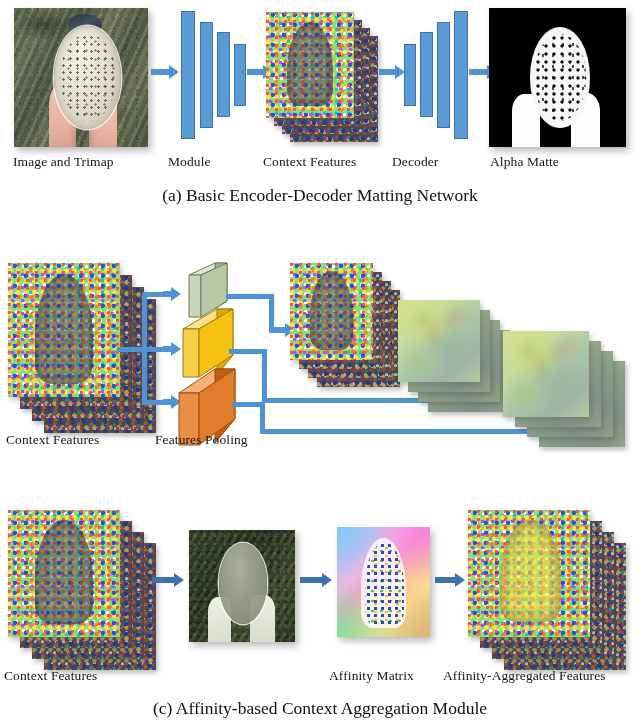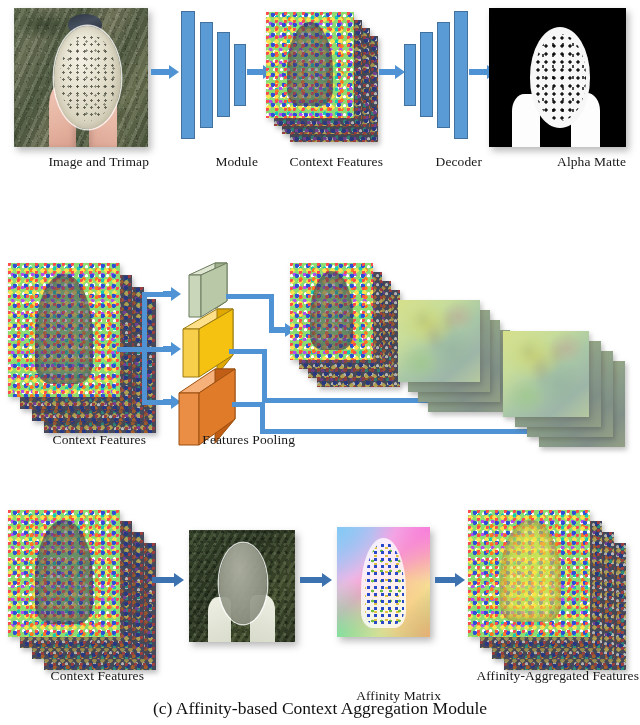--- a/index.html
+++ b/index.html
@@ -3,21 +3,21 @@
 <meta charset="utf-8">
 <style>
   html,body{margin:0;padding:0;background:#ffffff;}
   body{
     width:640px;height:725px;position:relative;overflow:hidden;
     font-family:"Liberation Serif","DejaVu Serif",serif;
     color:#141414;
   }
   .panel{position:absolute;left:0;width:640px;}
   .lbl{
-    position:absolute;text-align:right;font-size:13.5px;
+    position:absolute;text-align:left;font-size:13.5px;
     font-family:"Liberation Serif","DejaVu Serif",serif;
     color:#171717;white-space:nowrap;letter-spacing:.1px;
   }
   .caption{
     position:absolute;left:0;width:640px;text-align:center;
     font-size:17.5px;color:#101010;white-space:nowrap;
   }
 
   
   .card{position:absolute;box-shadow:3px 4px 7px rgba(90,90,90,.42);}
@@ -253,20 +253,21 @@
       <div class="holes"></div>
     </div>
   </div>
 
   <div class="lbl" style="left:13px;top:154px;width:136px;">Image and Trimap</div>
   <div class="lbl" style="left:168px;top:154px;width:90px;">Module</div>
   <div class="lbl" style="left:263px;top:154px;width:120px;">Context Features</div>
   <div class="lbl" style="left:392px;top:154px;width:90px;">Decoder</div>
   <div class="lbl" style="left:490px;top:154px;width:136px;">Alpha Matte</div>
 
+  <div class="caption" style="top:185px;">(a) Basic Encoder-Decoder Matting Network</div>
 </div>
 
 <div class="panel" style="top:245px;height:230px;">
 
   <div class="stackcard" style="left:8px;top:18px;width:148px;height:170px;">
     <i class="noisy dark" style="left:36px;top:36px;width:112px;height:134px;"></i>
     <i class="noisy dark" style="left:24px;top:24px;width:112px;height:134px;"></i>
     <i class="noisy dark" style="left:12px;top:12px;width:112px;height:134px;"></i>
     <i class="noisy" style="left:0;top:0;width:112px;height:134px;">
       <span class="fig" style="position:absolute;left:24%;top:8%;width:52%;height:82%;border-radius:50% 50% 28% 28%/58% 58% 20% 20%;background:rgba(72,68,94,.5);"></span>
@@ -414,17 +415,17 @@
   <div class="stackcard" style="left:468px;top:10px;width:160px;height:160px;">
     <i class="noisy dark" style="left:36px;top:33px;width:122px;height:127px;"></i>
     <i class="noisy dark" style="left:24px;top:22px;width:122px;height:127px;"></i>
     <i class="noisy dark" style="left:12px;top:11px;width:122px;height:127px;"></i>
     <i class="noisy yellowfig" style="left:0;top:0;width:122px;height:127px;">
       <span class="fig" style="position:absolute;left:26%;top:8%;width:50%;height:80%;border-radius:50% 50% 26% 26%/58% 58% 18% 18%;background:rgba(240,230,70,.60);"></span>
     </i>
   </div>
 
   <div class="lbl" style="left:4px;top:168px;width:140px;">Context Features</div>
-  <div class="lbl" style="left:329px;top:168px;width:112px;margin-top:20px;">Affinity Matrix</div>
+  <div class="lbl" style="left:329px;top:168px;width:112px;">Affinity Matrix</div>
   <div class="lbl" style="left:443px;top:168px;width:196px;">Affinity-Aggregated Features</div>
 
   <div class="caption" style="top:198px;">(c) Affinity-based Context Aggregation Module</div>
 </div>
 
 </body></html>

